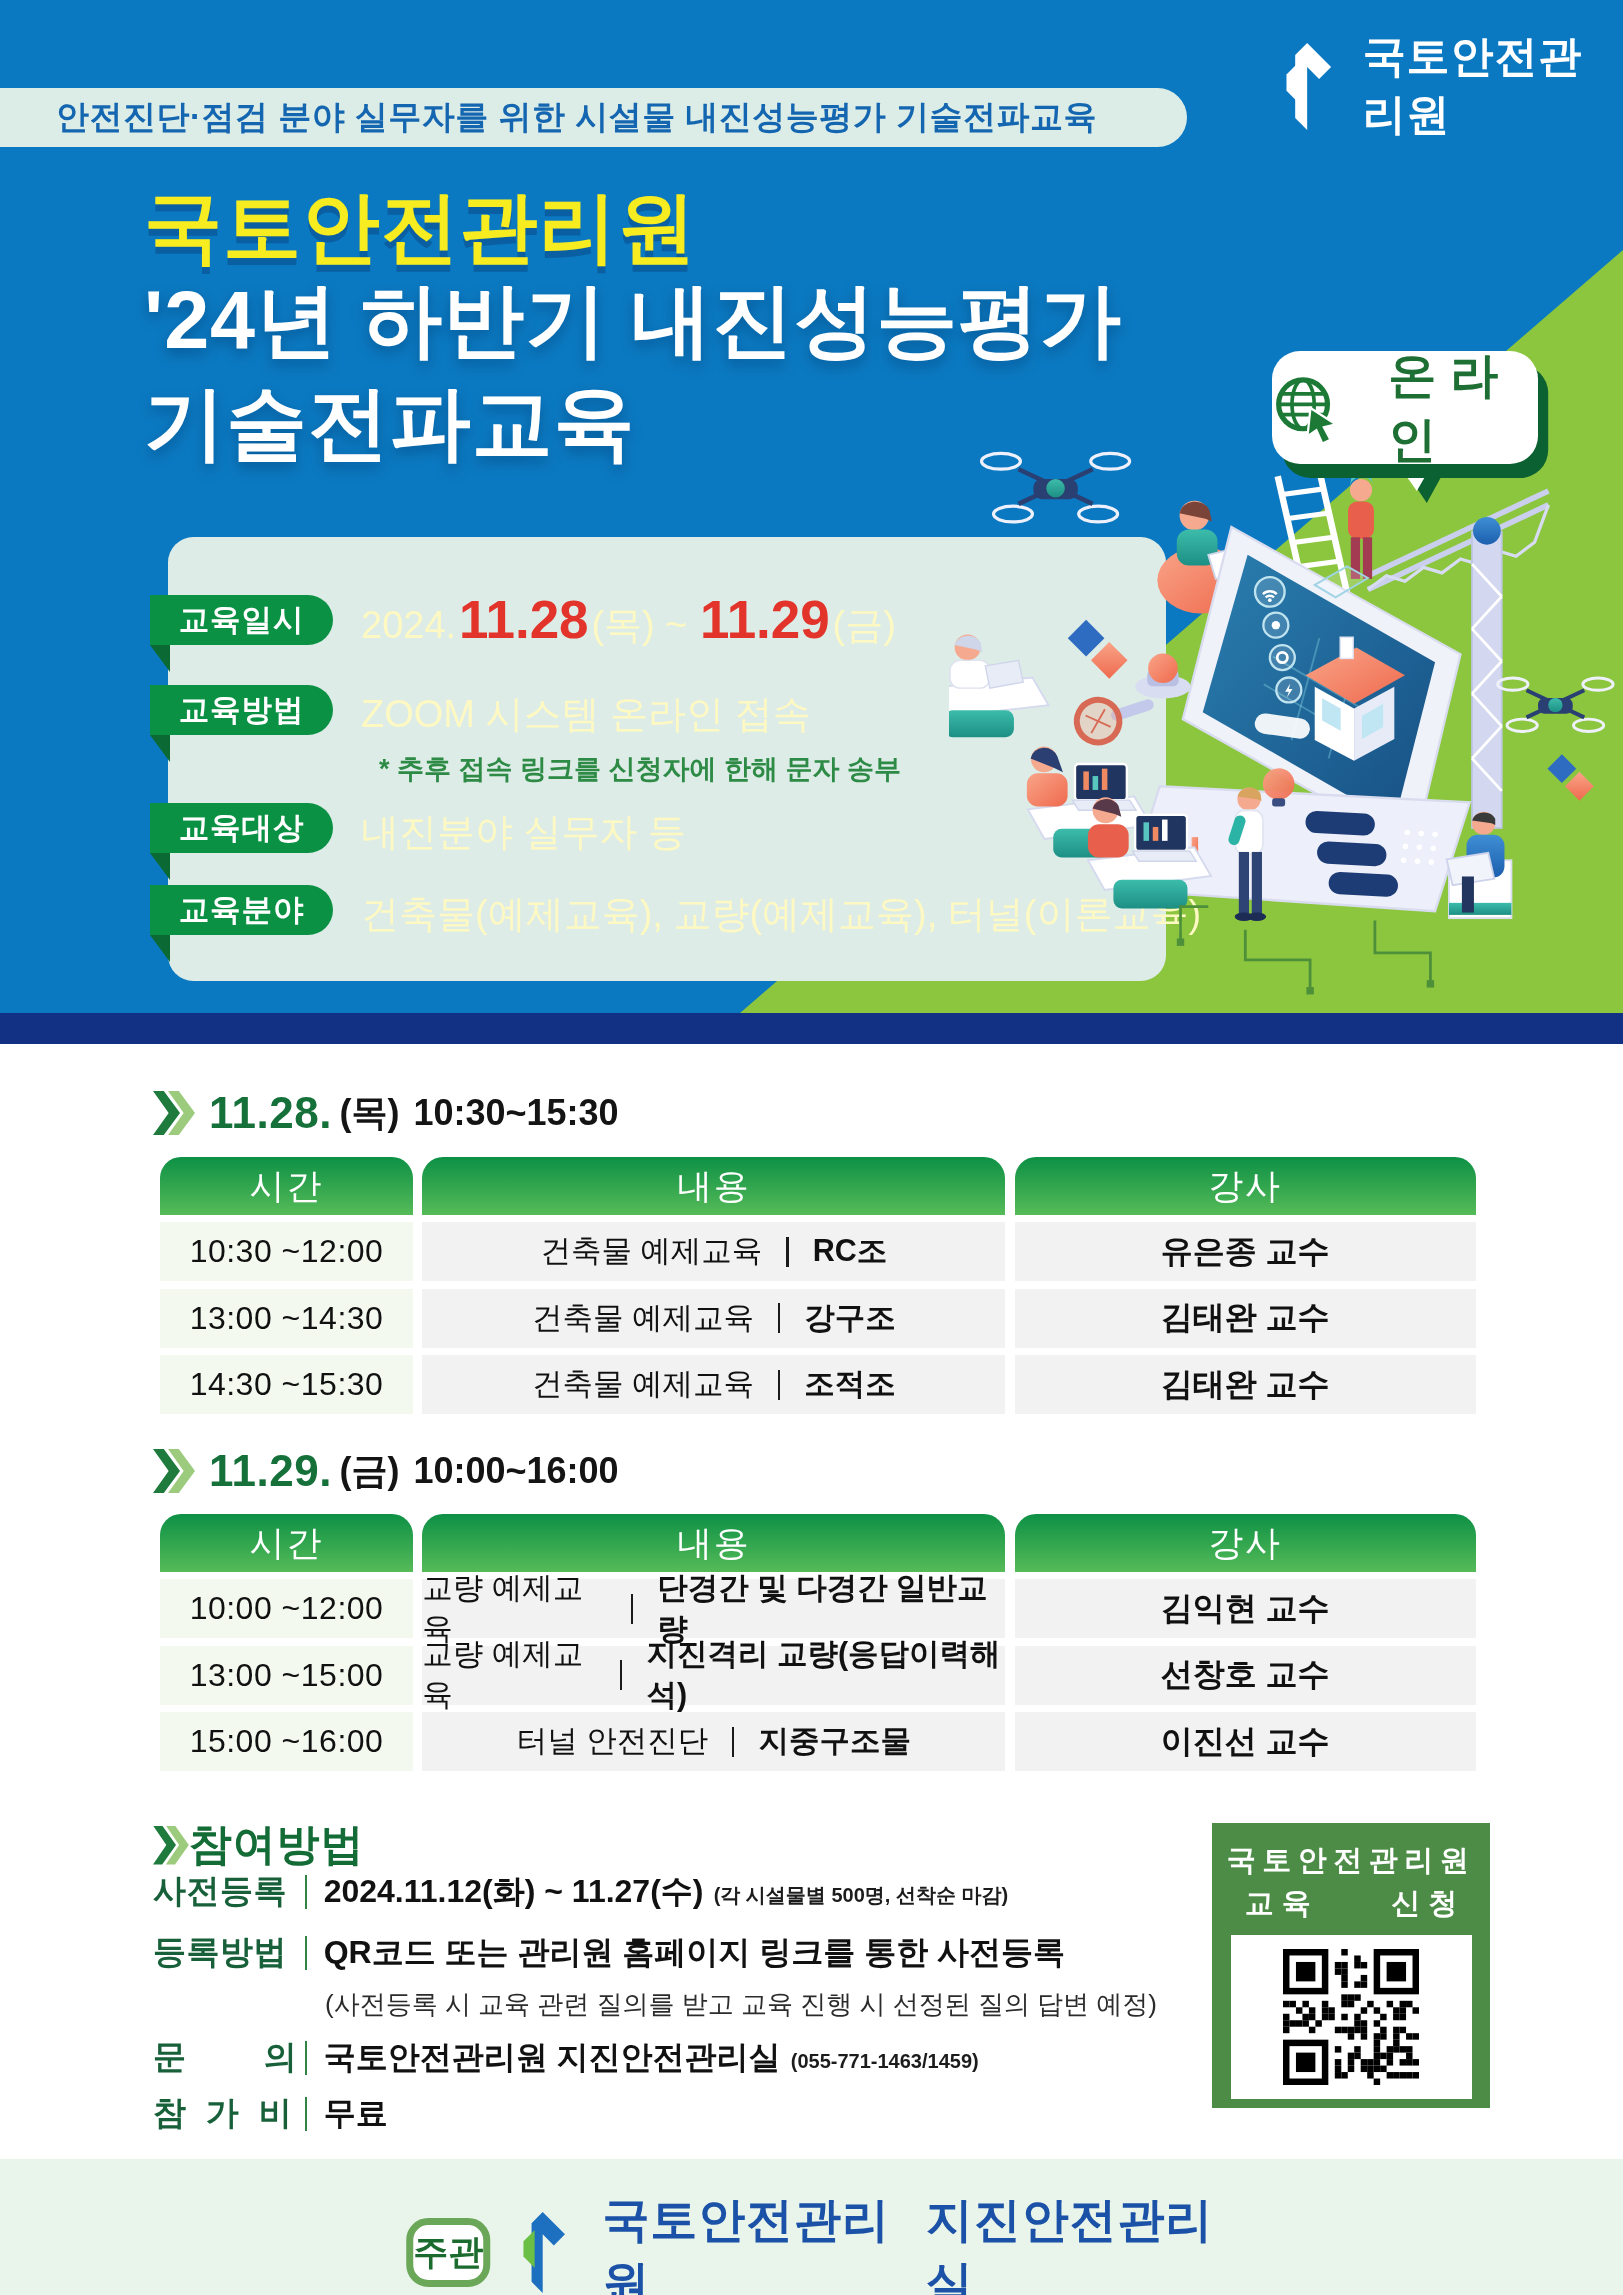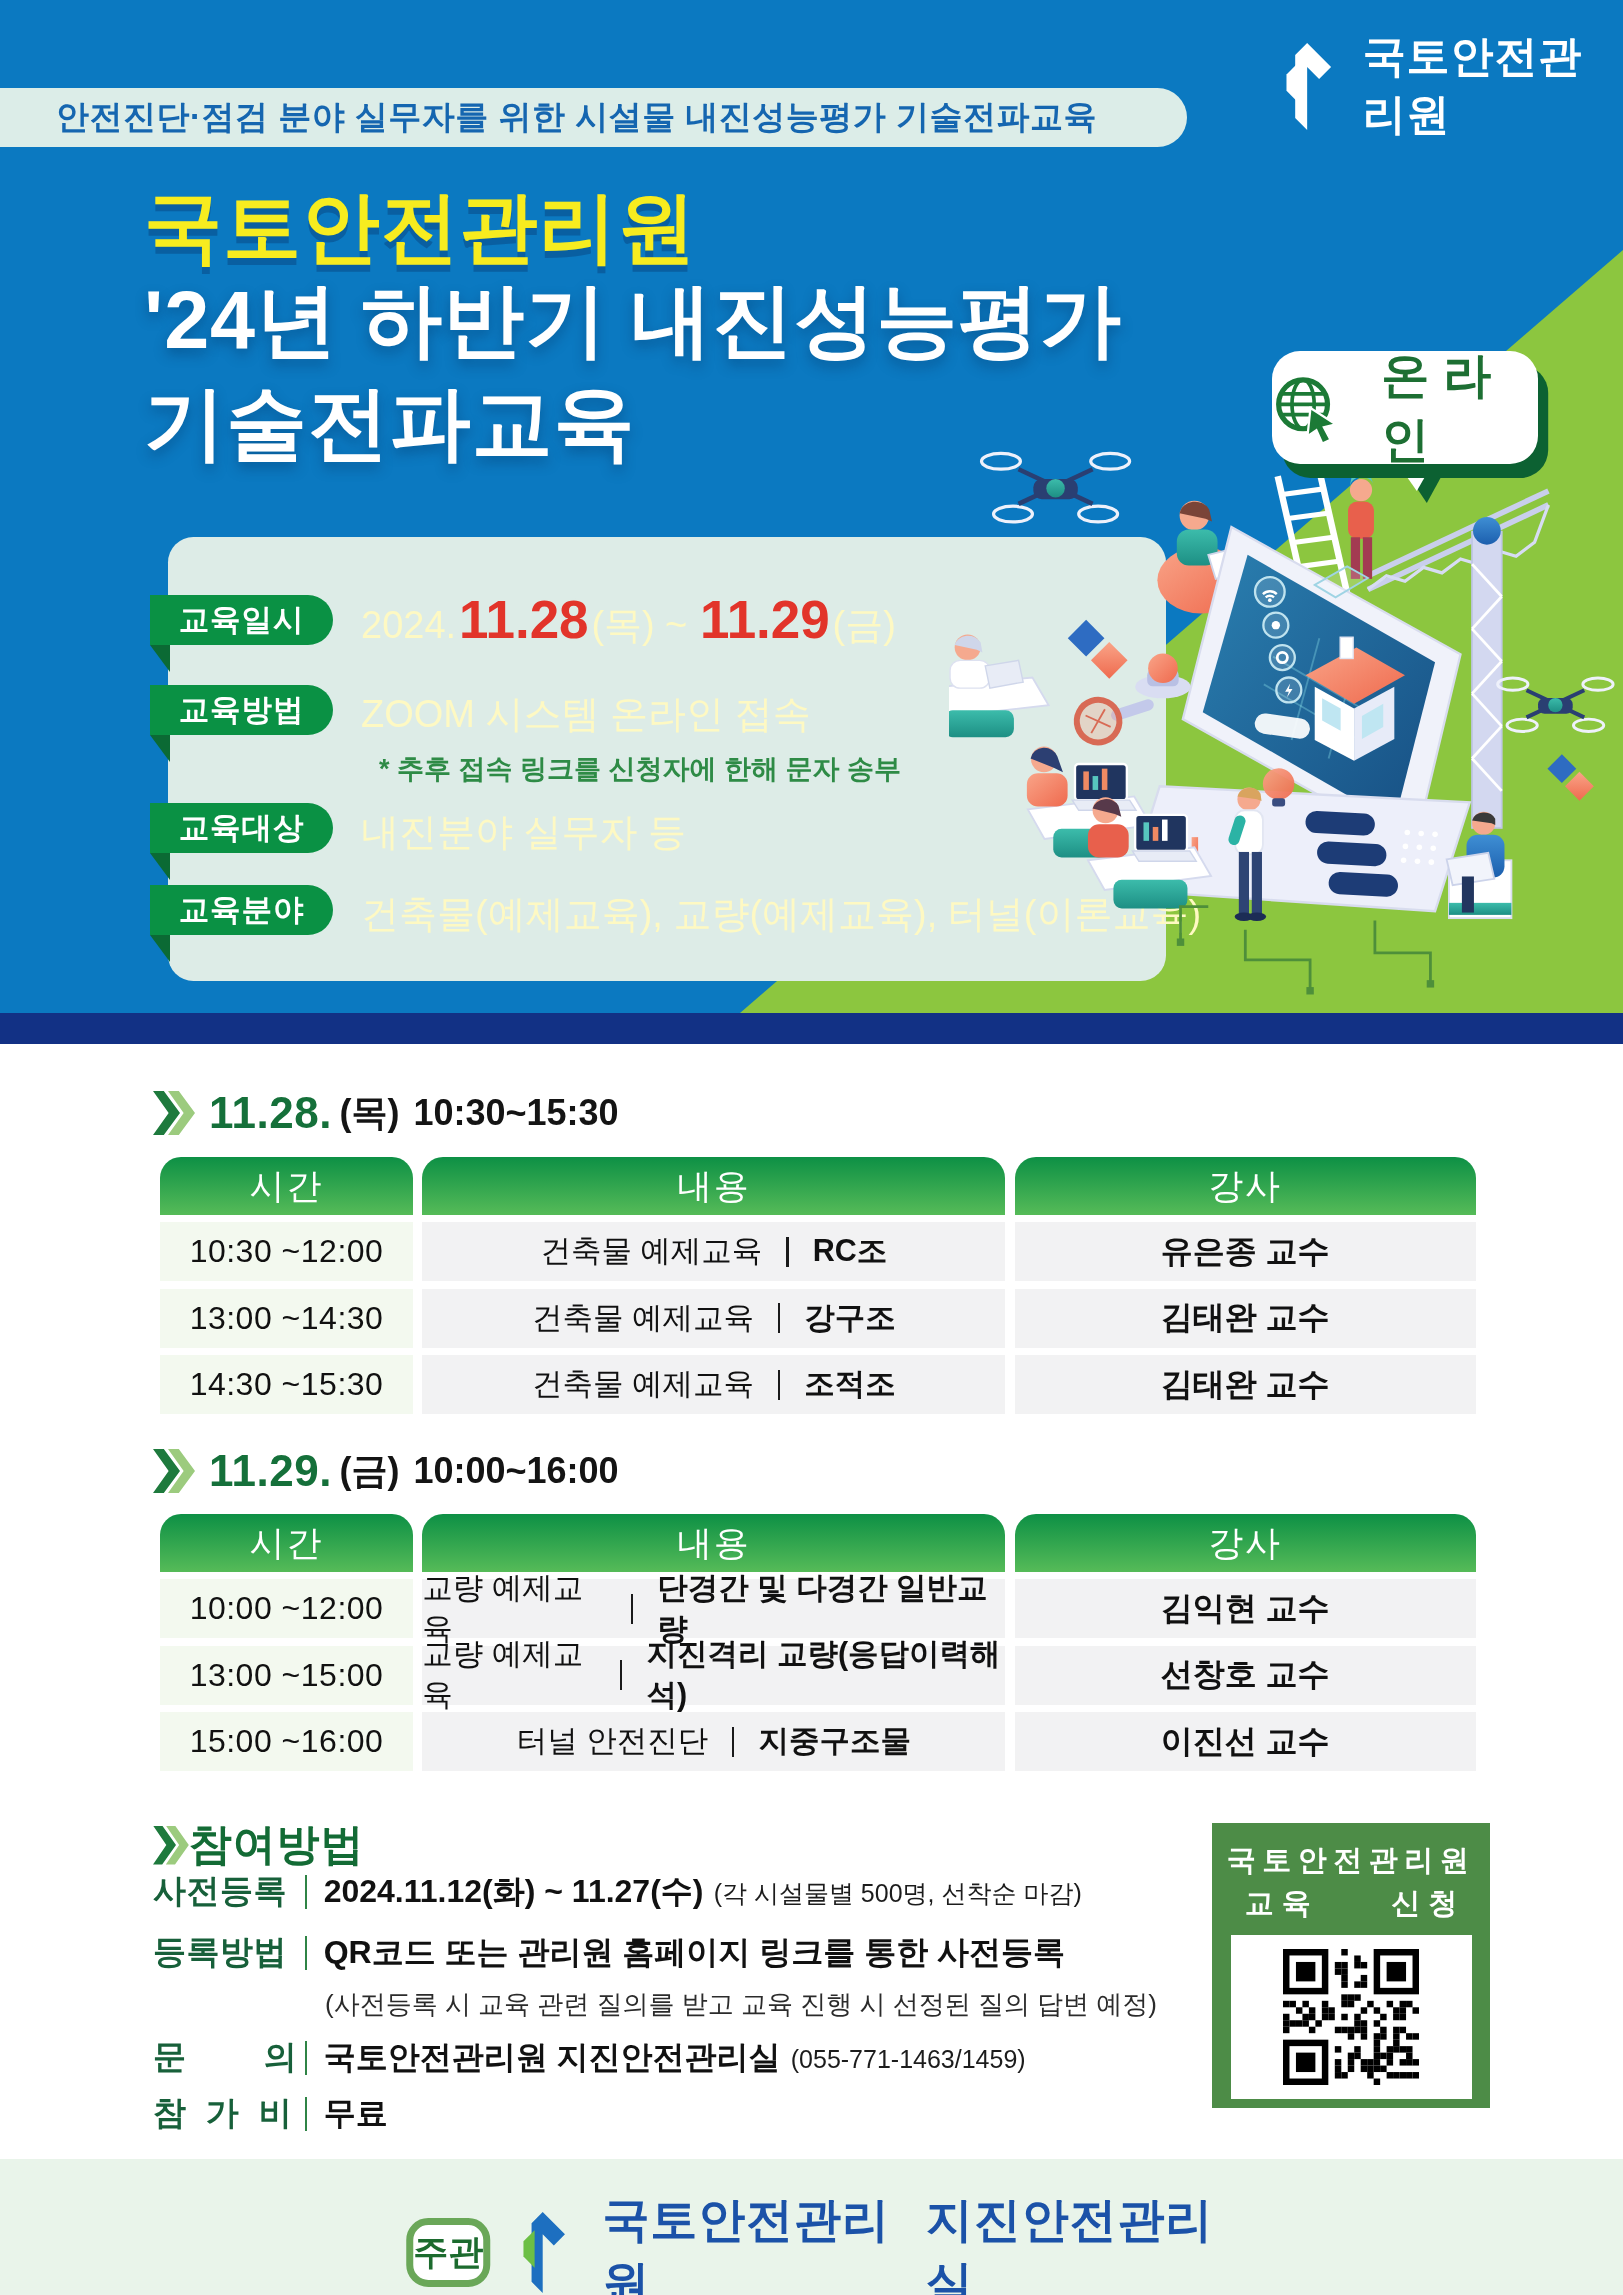--- a/index.html
+++ b/index.html
@@ -21,21 +21,21 @@
   .logo-lockup .word{font-size:43px;font-weight:bold;color:#ffffff;letter-spacing:0.9px;}
 
   .title-yellow{position:absolute;left:144px;top:176px;font-size:78px;font-weight:bold;color:#f7ec1f;
     text-shadow:0 6.5px 0 rgba(10,74,134,.55);letter-spacing:0.9px;}
   .title-white{position:absolute;left:144px;font-size:81px;font-weight:bold;color:#ffffff;
     text-shadow:0 5.6px 13px rgba(0,45,90,.38);letter-spacing:0.9px;}
   .tw1{top:267px;} .tw2{top:370px;}
 
   
   .online-badge{position:absolute;left:1272px;top:351px;width:266px;height:113px;background:#ffffff;
-    border-radius:28px;box-shadow:10.2px 14px 0 0 #0c6132;display:flex;align-items:center;justify-content:center;gap:26px;z-index:6;}
+    border-radius:28px;box-shadow:10.2px 14px 0 0 #0c6132;display:flex;align-items:center;justify-content:center;gap:33px;z-index:6;}
   .online-badge .txt{font-size:48px;font-weight:bold;color:#1d6f33;letter-spacing:14px;padding-left:9.3px;}
   .tail-dark{position:absolute;left:1396px;top:457px;width:56px;height:46px;background:#0c6132;
     clip-path:polygon(0 0,100% 0,55% 100%);z-index:5;}
   .tail-white{position:absolute;left:1386px;top:447px;width:56px;height:44px;background:#ffffff;
     clip-path:polygon(0 0,100% 0,55% 100%);z-index:6;}
 
   
   .info-panel{position:absolute;left:168px;top:537px;width:998px;height:444px;background:#ddece7;border-radius:25.4px;z-index:1;}
   .info-tag{position:absolute;left:150px;width:183px;height:50px;background:#0a9144;border-radius:0 25px 25px 0;
     display:flex;align-items:center;justify-content:center;z-index:3;}
@@ -71,21 +71,21 @@
   .td .bar{width:2.3px;height:30px;background:#1a1a1a;}
   .td .topic{font-weight:bold;font-size:30.5px;}
 
   
   .party-head{position:absolute;left:153px;top:1816px;display:flex;align-items:center;gap:0;}
   .party-head .t{font-size:43px;font-weight:bold;color:#136b35;letter-spacing:0.9px;}
   .party-row{position:absolute;left:153px;display:flex;align-items:baseline;}
   .party-row .lbl{width:135px;font-size:33px;font-weight:bold;color:#17603a;white-space:pre;letter-spacing:0.5px;flex:none;}
   .party-row .div{width:2.3px;height:34px;background:#2f8446;margin:0 16.7px;align-self:center;flex:none;}
   .party-row .main{font-size:32px;font-weight:600;color:#111111;}
-  .party-row .sub{font-size:25px;font-weight:400;color:#1c1c1c;margin-left:10.2px;}
+  .party-row .sub{font-size:20px;font-weight:700;color:#1c1c1c;margin-left:10.2px;}
   .party-note{position:absolute;left:325px;font-size:26px;font-weight:500;color:#2b2b2b;}
 
   
   .qr-box{position:absolute;left:1212px;top:1823px;width:278px;height:285px;background:#4d8c47;box-sizing:border-box;padding-top:15.7px;}
   .qr-line{color:#ffffff;font-weight:bold;font-size:29px;text-align:center;line-height:43px;white-space:pre;letter-spacing:6.5px;}
   .qr-white{margin:10.2px 18.5px 0 18.5px;height:164px;background:#ffffff;display:flex;align-items:center;justify-content:center;}
 
   
   .footer{position:absolute;left:0;top:2159px;width:1623px;height:137px;background:#e9f4ea;}
   .footer-row{position:absolute;left:50%;transform:translateX(-50%);top:2189px;display:flex;align-items:center;gap:25.4px;}

